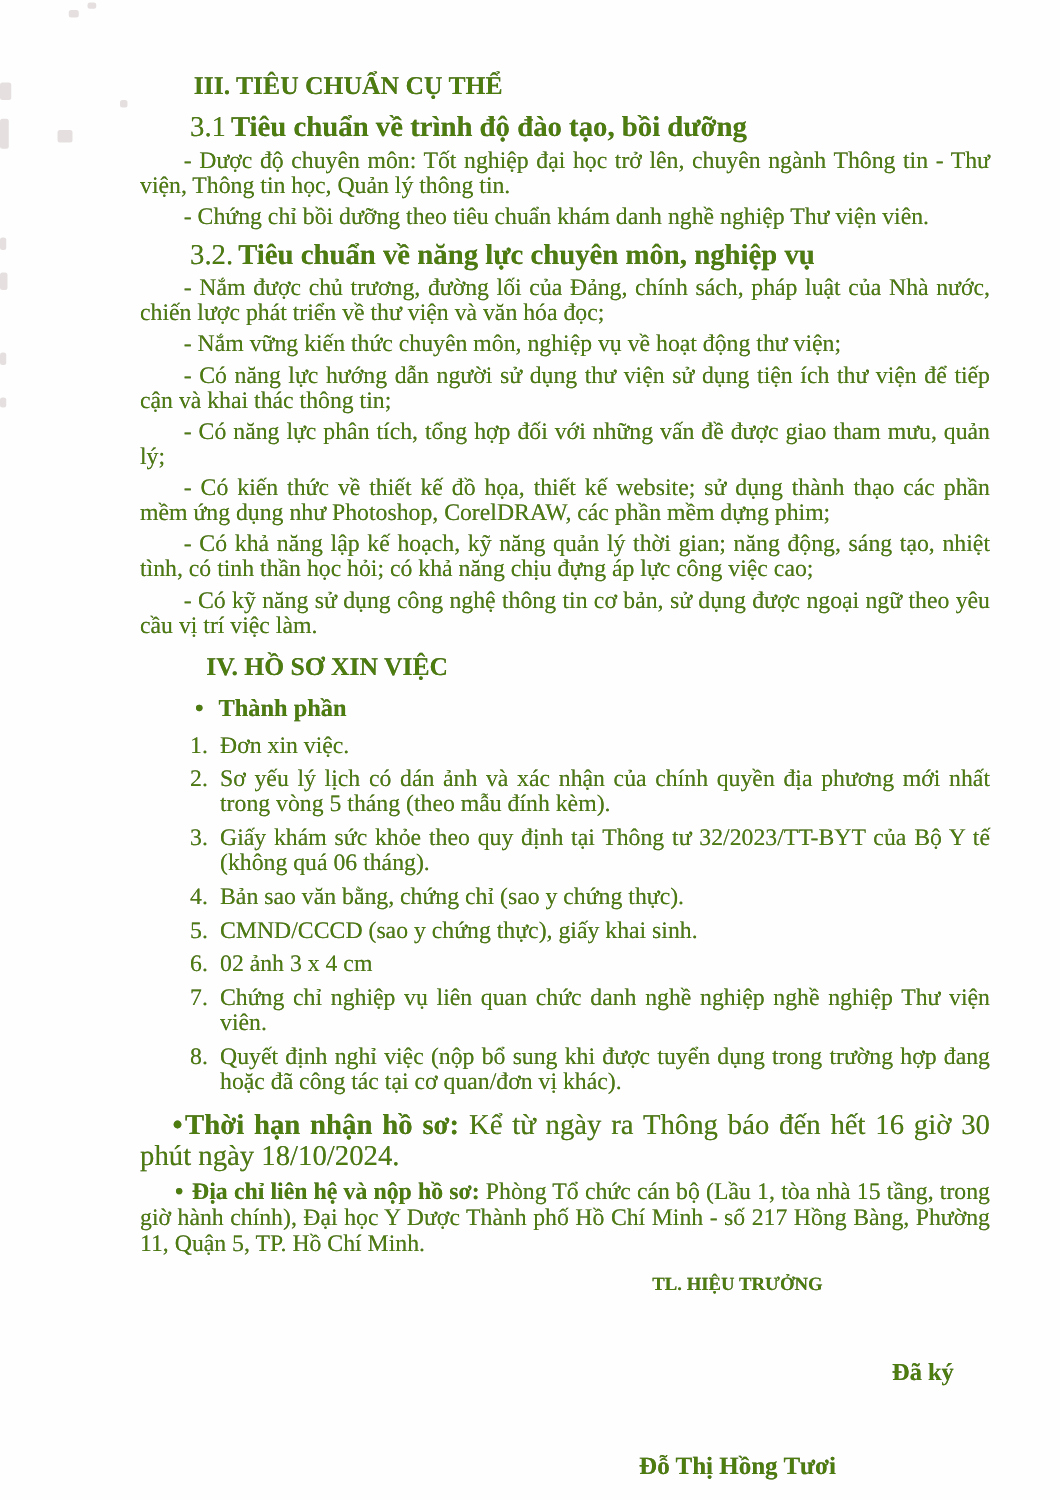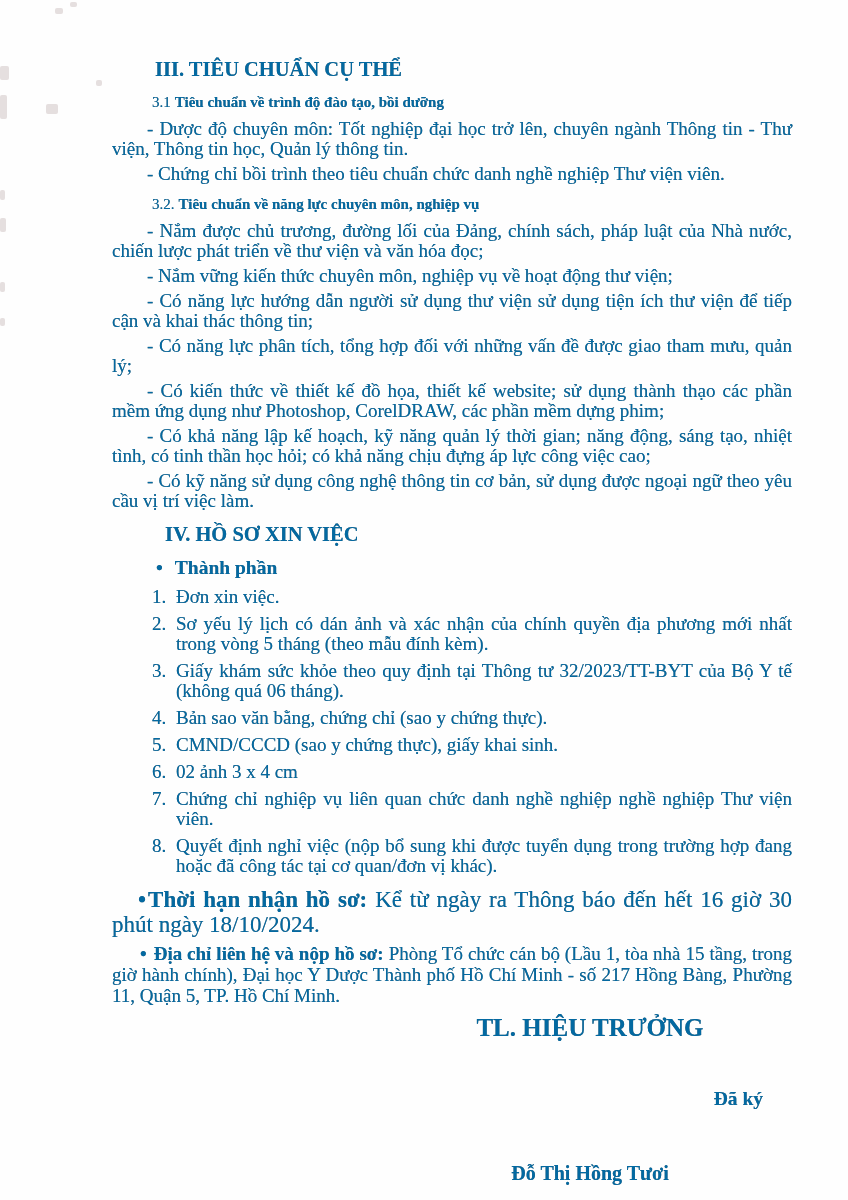--- a/index.html
+++ b/index.html
@@ -2,37 +2,37 @@
 <html lang="vi"><head>
 <meta charset="utf-8">
 <style>
   html,body{margin:0;padding:0;background:#ffffff;}
   .page{
     position:relative;
     width:848px;height:1200px;
     background:#fefefe;
     overflow:hidden;
     font-family:"Liberation Serif","DejaVu Serif",serif;
-    color:#0369a1;
+    color:#4d7c0f;
   }
   .content{
     position:absolute;
     left:112px;top:56px;
     width:680px;
     text-rendering:optimizeLegibility;
   }
   .content *{text-shadow:0 0 .35px rgba(25,25,25,.55);}
   p,h3,ol,li,div{margin:0;padding:0;}
   .h-main{
     font-size:20.5px;line-height:26px;font-weight:bold;
     margin:0 0 6px 43px;
   }
   .h-main.iv{margin:10px 0 0 53px;}
   .sub-heading{
-    font-size:15px;line-height:24px;
+    font-size:23px;line-height:24px;
     margin:8px 0 0 40px;
   }
   .sub-heading b{margin-left:4px;}
   .body{
     font-size:19px;line-height:20px;
     text-indent:35px;text-align:justify;
     margin:5px 0 0 0;
   }
   .bullet-head{
     font-size:19.5px;line-height:24px;font-weight:bold;
@@ -58,21 +58,21 @@
     font-size:19px;line-height:21px;
     text-indent:28px;text-align:justify;
     margin:6px 0 0 0;
   }
   .address .blt{font-weight:bold;margin-right:7px;}
   .sig{
     margin:9px 0 0 305px;
     width:346px;
     text-align:center;
   }
-  .sig-l1{font-size:25px;line-height:26px;font-weight:bold;}
+  .sig-l1{font-size:15px;line-height:26px;font-weight:bold;}
   .sig-l2{font-size:20px;line-height:26px;font-weight:bold;white-space:nowrap;}
   .sig-signed{margin-top:46px;font-size:19.5px;line-height:24px;font-weight:bold;text-align:right;}
   .sig-name{margin-top:49px;font-size:20px;line-height:26px;font-weight:bold;}
   
   .speck{position:absolute;background:rgba(128,100,100,.20);border-radius:2px;}
   .sp1{left:0;top:66px;width:9px;height:14px;}
   .sp2{left:0;top:95px;width:7px;height:24px;}
   .sp3{left:46px;top:104px;width:12px;height:10px;}
   .sp4{left:0;top:190px;width:5px;height:10px;}
   .sp5{left:0;top:218px;width:6px;height:14px;}
@@ -100,21 +100,21 @@
     <div class="speck sp10"></div>
   </div>
 
   <div class="content">
 
     <h3 class="h-main">III. TIÊU CHUẨN CỤ THỂ</h3>
 
     <p class="sub-heading"><span>3.1</span><b>Tiêu chuẩn về trình độ đào tạo, bồi dưỡng</b></p>
 
     <p class="body">- Dược độ chuyên môn: Tốt nghiệp đại học trở lên, chuyên ngành Thông tin - Thư viện, Thông tin học, Quản lý thông tin.</p>
-    <p class="body">- Chứng chỉ bồi trình theo tiêu chuẩn chức danh nghề nghiệp Thư viện viên.</p>
+    <p class="body">- Chứng chỉ bồi dưỡng theo tiêu chuẩn khám danh nghề nghiệp Thư viện viên.</p>
 
     <p class="sub-heading"><span>3.2.</span><b>Tiêu chuẩn về năng lực chuyên môn, nghiệp vụ</b></p>
 
     <p class="body">- Nắm được chủ trương, đường lối của Đảng, chính sách, pháp luật của Nhà nước, chiến lược phát triển về thư viện và văn hóa đọc;</p>
     <p class="body">- Nắm vững kiến thức chuyên môn, nghiệp vụ về hoạt động thư viện;</p>
     <p class="body">- Có năng lực hướng dẫn người sử dụng thư viện sử dụng tiện ích thư viện để tiếp cận và khai thác thông tin;</p>
     <p class="body">- Có năng lực phân tích, tổng hợp đối với những vấn đề được giao tham mưu, quản lý;</p>
     <p class="body">- Có kiến thức về thiết kế đồ họa, thiết kế website; sử dụng thành thạo các phần mềm ứng dụng như Photoshop, CorelDRAW, các phần mềm dựng phim;</p>
     <p class="body">- Có khả năng lập kế hoạch, kỹ năng quản lý thời gian; năng động, sáng tạo, nhiệt tình, có tinh thần học hỏi; có khả năng chịu đựng áp lực công việc cao;</p>
     <p class="body">- Có kỹ năng sử dụng công nghệ thông tin cơ bản, sử dụng được ngoại ngữ theo yêu cầu vị trí việc làm.</p>

